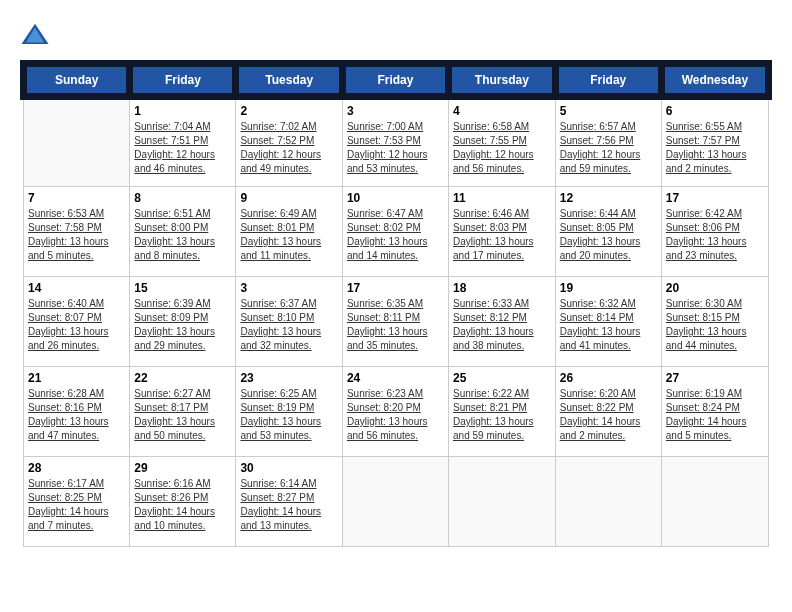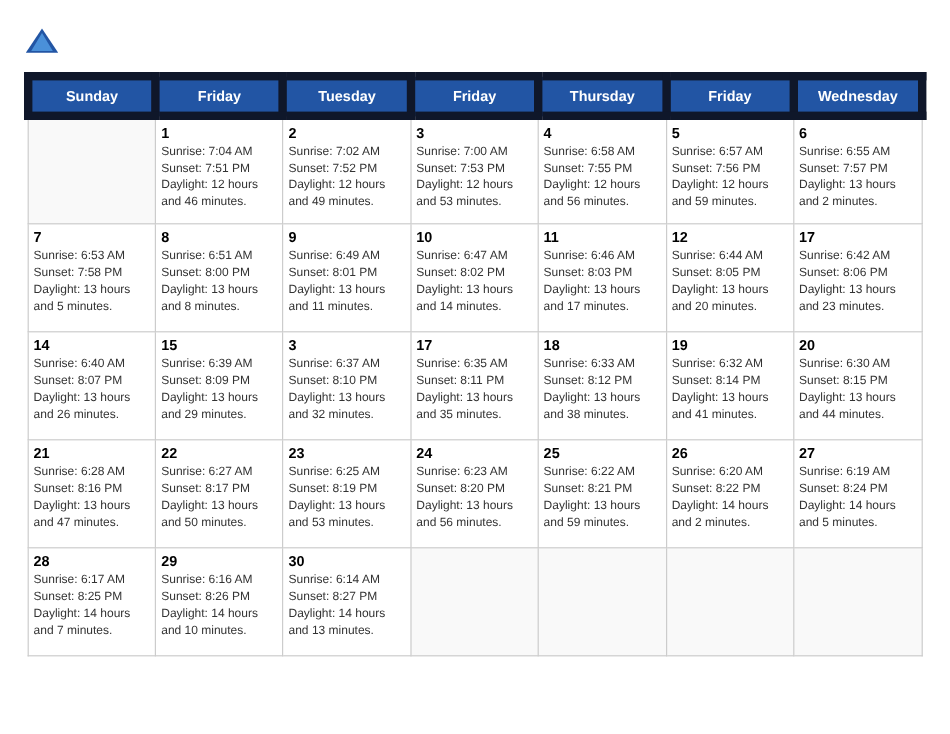--- a/index.html
+++ b/index.html
@@ -67,20 +67,21 @@
     .day-number {
       font-weight: bold;
       font-size: 12px;
       margin-bottom: 2px;
       display: block;
     }
     .day-info {
       font-size: 10px;
       color: #333;
       line-height: 1.4;
+      text-decoration: underline;
     }
     .empty-cell {
       background: #f9f9f9;
     }
   </style>
 </head>
 <body>
 
 <div class="header-area">
   <div class="logo">

